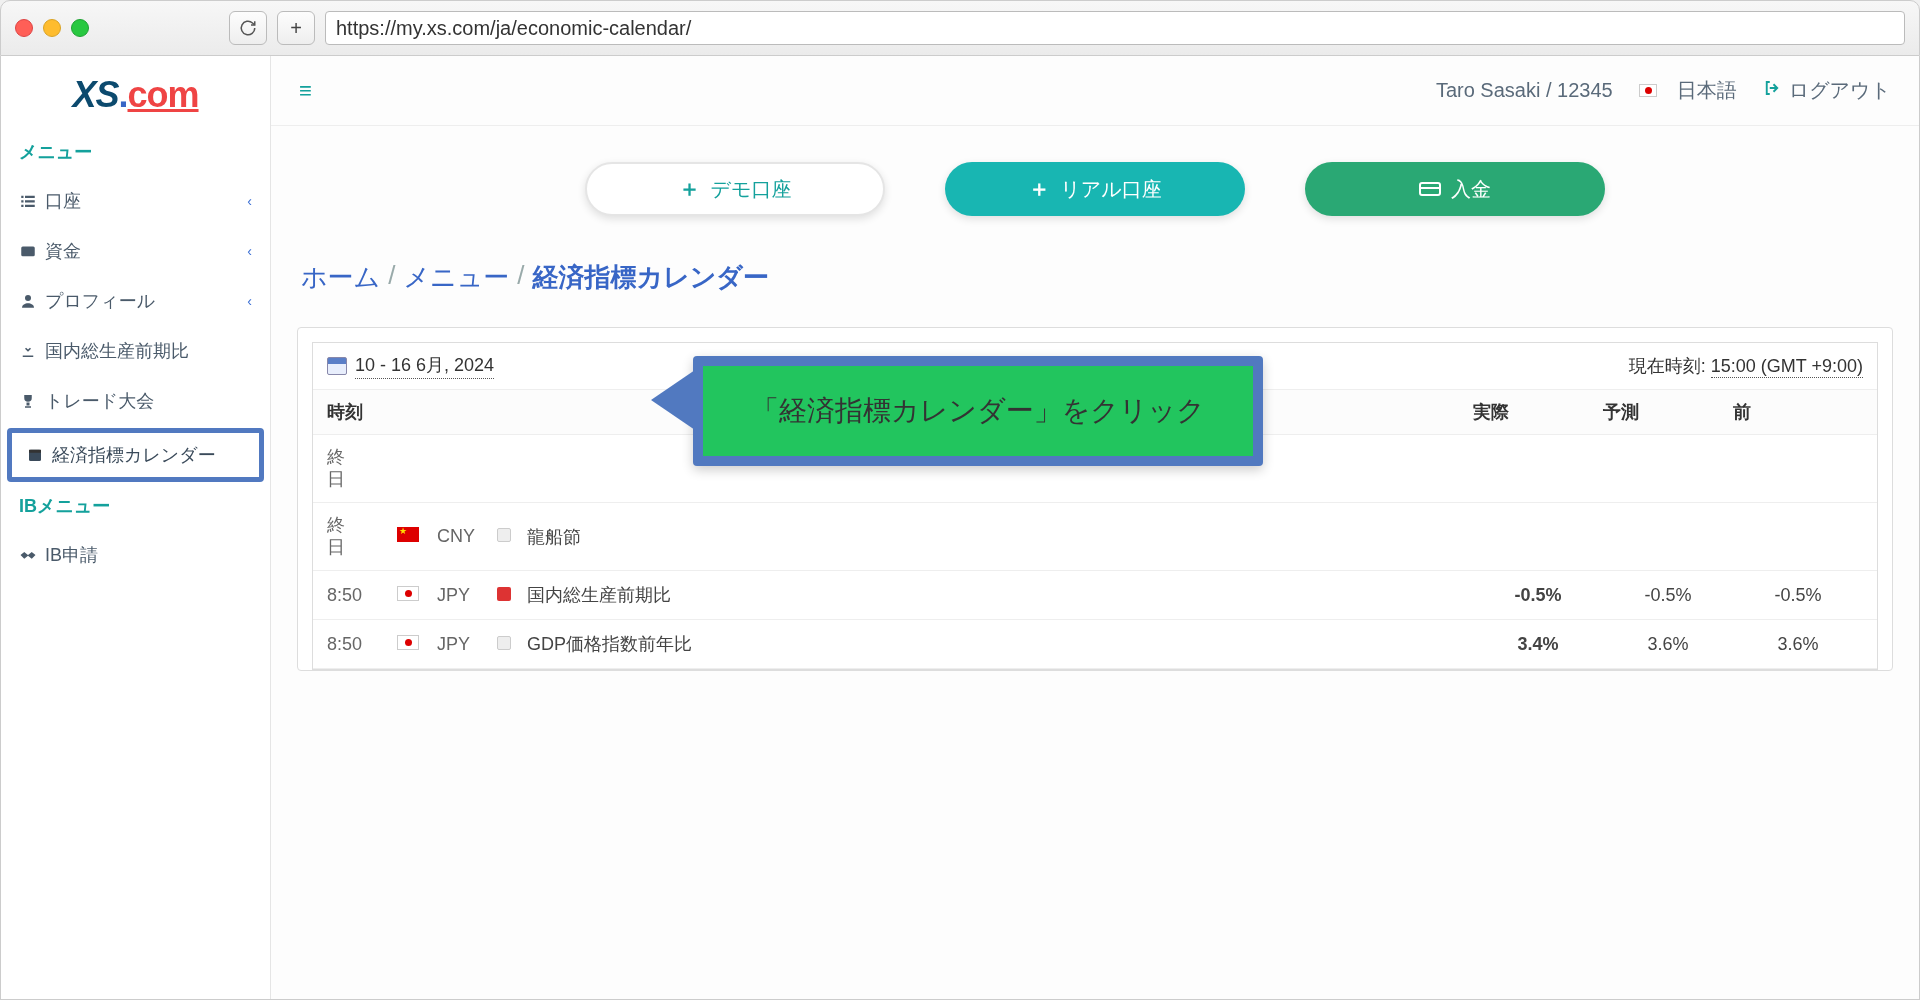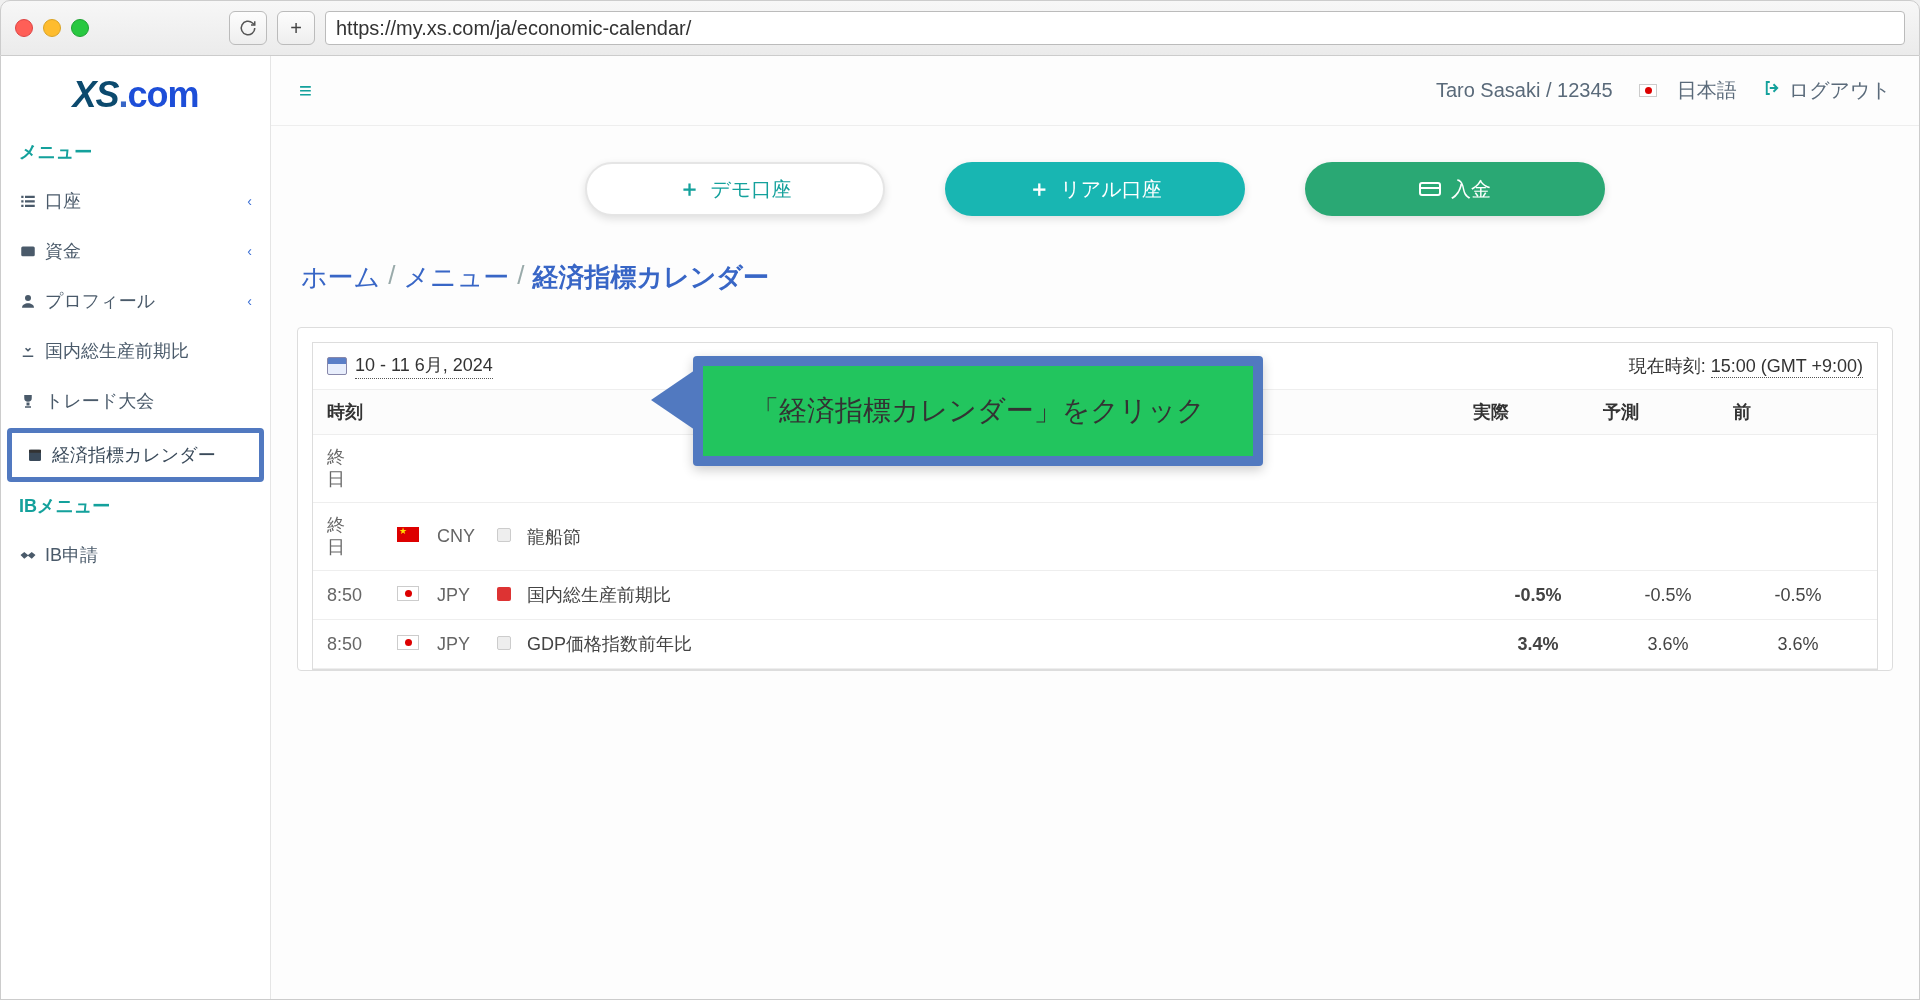--- a/index.html
+++ b/index.html
@@ -16,21 +16,21 @@
   .url-bar { flex: 1; height: 34px; border: 1px solid #bbb; background: #fff; border-radius: 4px; padding: 0 10px; display: flex; align-items: center; color: #333; font-size: 20px; }
 
   
   .app { display: flex; height: calc(100vh - 56px); border: 1px solid #ccc; border-top: none; background: #fff; }
 
   
   .sidebar { width: 270px; border-right: 1px solid #e5e5e5; display: flex; flex-direction: column; background: #fff; }
   .logo { padding: 18px 0 14px; text-align: center; font-size: 36px; font-weight: 800; font-style: italic; letter-spacing: -1px; }
   .logo .xs { color: #0c4a6e; }
   .logo .dot { color: #3866c6; font-style: normal; }
-  .logo .com { color: #1d4ed8; font-style: normal; }
+  .logo .com { color: #ef4444; font-style: normal; text-decoration: underline; }
   .section-label { color: #14a19c; font-size: 18px; font-weight: 600; padding: 10px 18px 12px; }
   .nav-item { display: flex; align-items: center; padding: 13px 18px; color: #4a5a6a; font-size: 18px; cursor: pointer; position: relative; }
   .nav-item .nav-icon { width: 26px; display: inline-flex; color: #4a5a6a; }
   .nav-item .chev { margin-left: auto; color: #3b6fd4; font-size: 14px; }
   .nav-item.active { border: 5px solid #5179c0; border-radius: 4px; padding: 10px 14px; margin: 2px 6px; }
   .nav-item.active .nav-icon, .nav-item.active span { color: #3a4a5a; }
 
   
   .main { flex: 1; background: #fdfdfd; display: flex; flex-direction: column; overflow: hidden; }
   .topbar { height: 70px; border-bottom: 1px solid #eee; display: flex; align-items: center; padding: 0 28px; gap: 26px; }
@@ -243,21 +243,21 @@
       <span>メニュー</span>
       <span class="sep">/</span>
       <span class="current">経済指標カレンダー</span>
     </div>
 
     <div class="panel">
       <div class="panel-inner">
       <div class="panel-top">
         <div class="date-picker">
           <span class="cal-icon"></span>
-          <span class="underline-dotted">10 - 11 6月, 2024</span>
+          <span class="underline-dotted">10 - 16 6月, 2024</span>
         </div>
         <div class="panel-top-right">
           <span>現在時刻:</span>
           <span class="underline-dotted">15:00 (GMT +9:00)</span>
         </div>
       </div>
 
       <div class="callout-wrap">
         <div class="panel-head">
           <div class="col-time">時刻</div>

